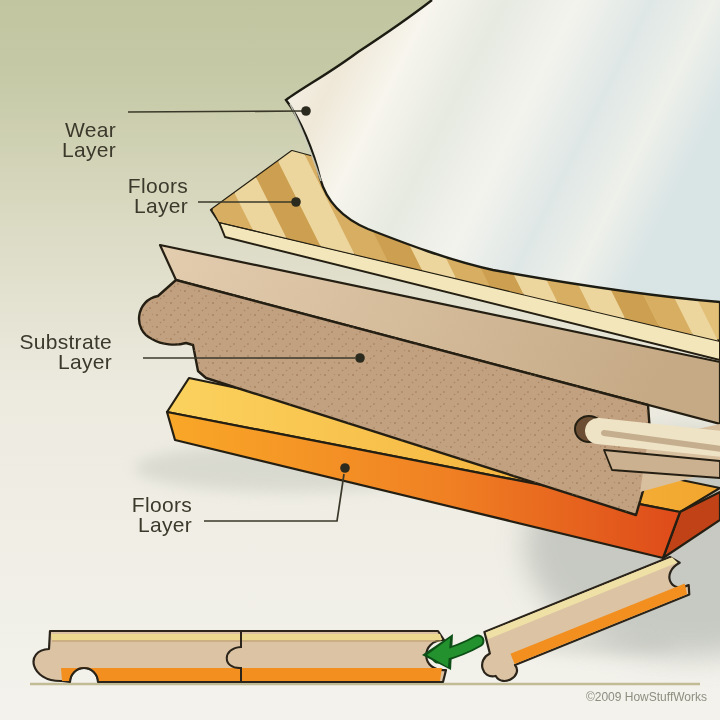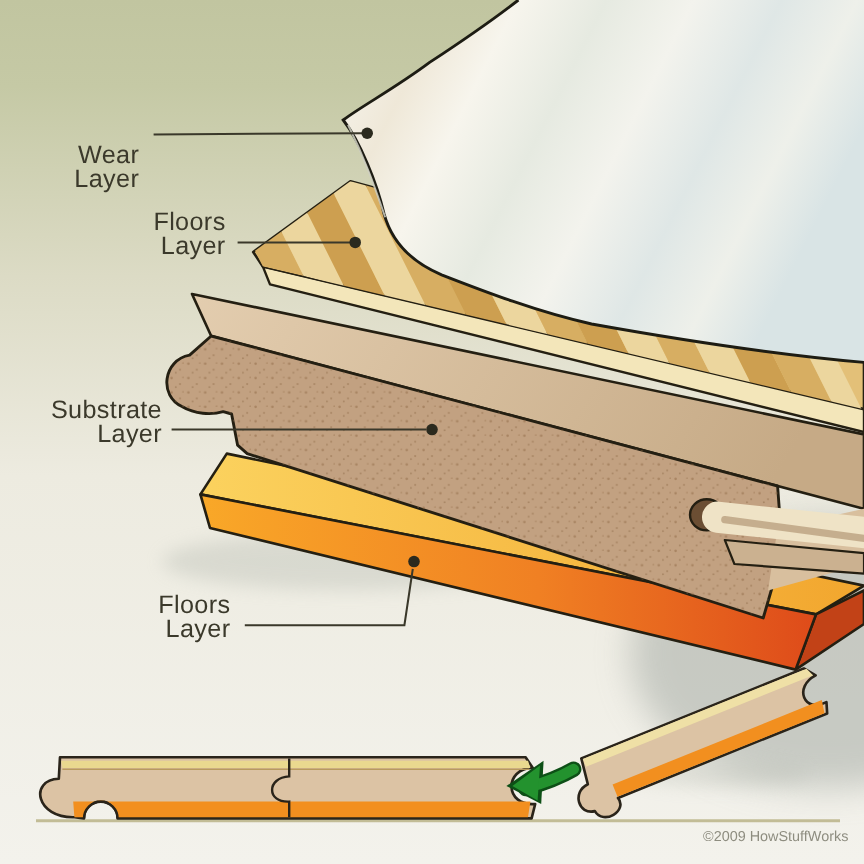--- a/index.html
+++ b/index.html
@@ -177,21 +177,21 @@
   </svg>
 
   <div class="layer-label" style="right:604px;top:86px;margin-top:34px;">
     <span>Wear</span><br>
     <span>Layer</span>
   </div>
   <div class="layer-label" style="right:532px;top:176px;">
     <span>Floors</span><br>
     <span>Layer</span>
   </div>
-  <div class="layer-label" style="right:585px;top:332px;">
+  <div class="layer-label" style="right:608px;top:332px;">
     <span>Substrate</span><br>
     <span>Layer</span>
   </div>
   <div class="layer-label" style="right:528px;top:495px;">
     <span>Floors</span><br>
     <span>Layer</span>
   </div>
 
   <div class="copyright">©2009 HowStuffWorks</div>
 </div>

